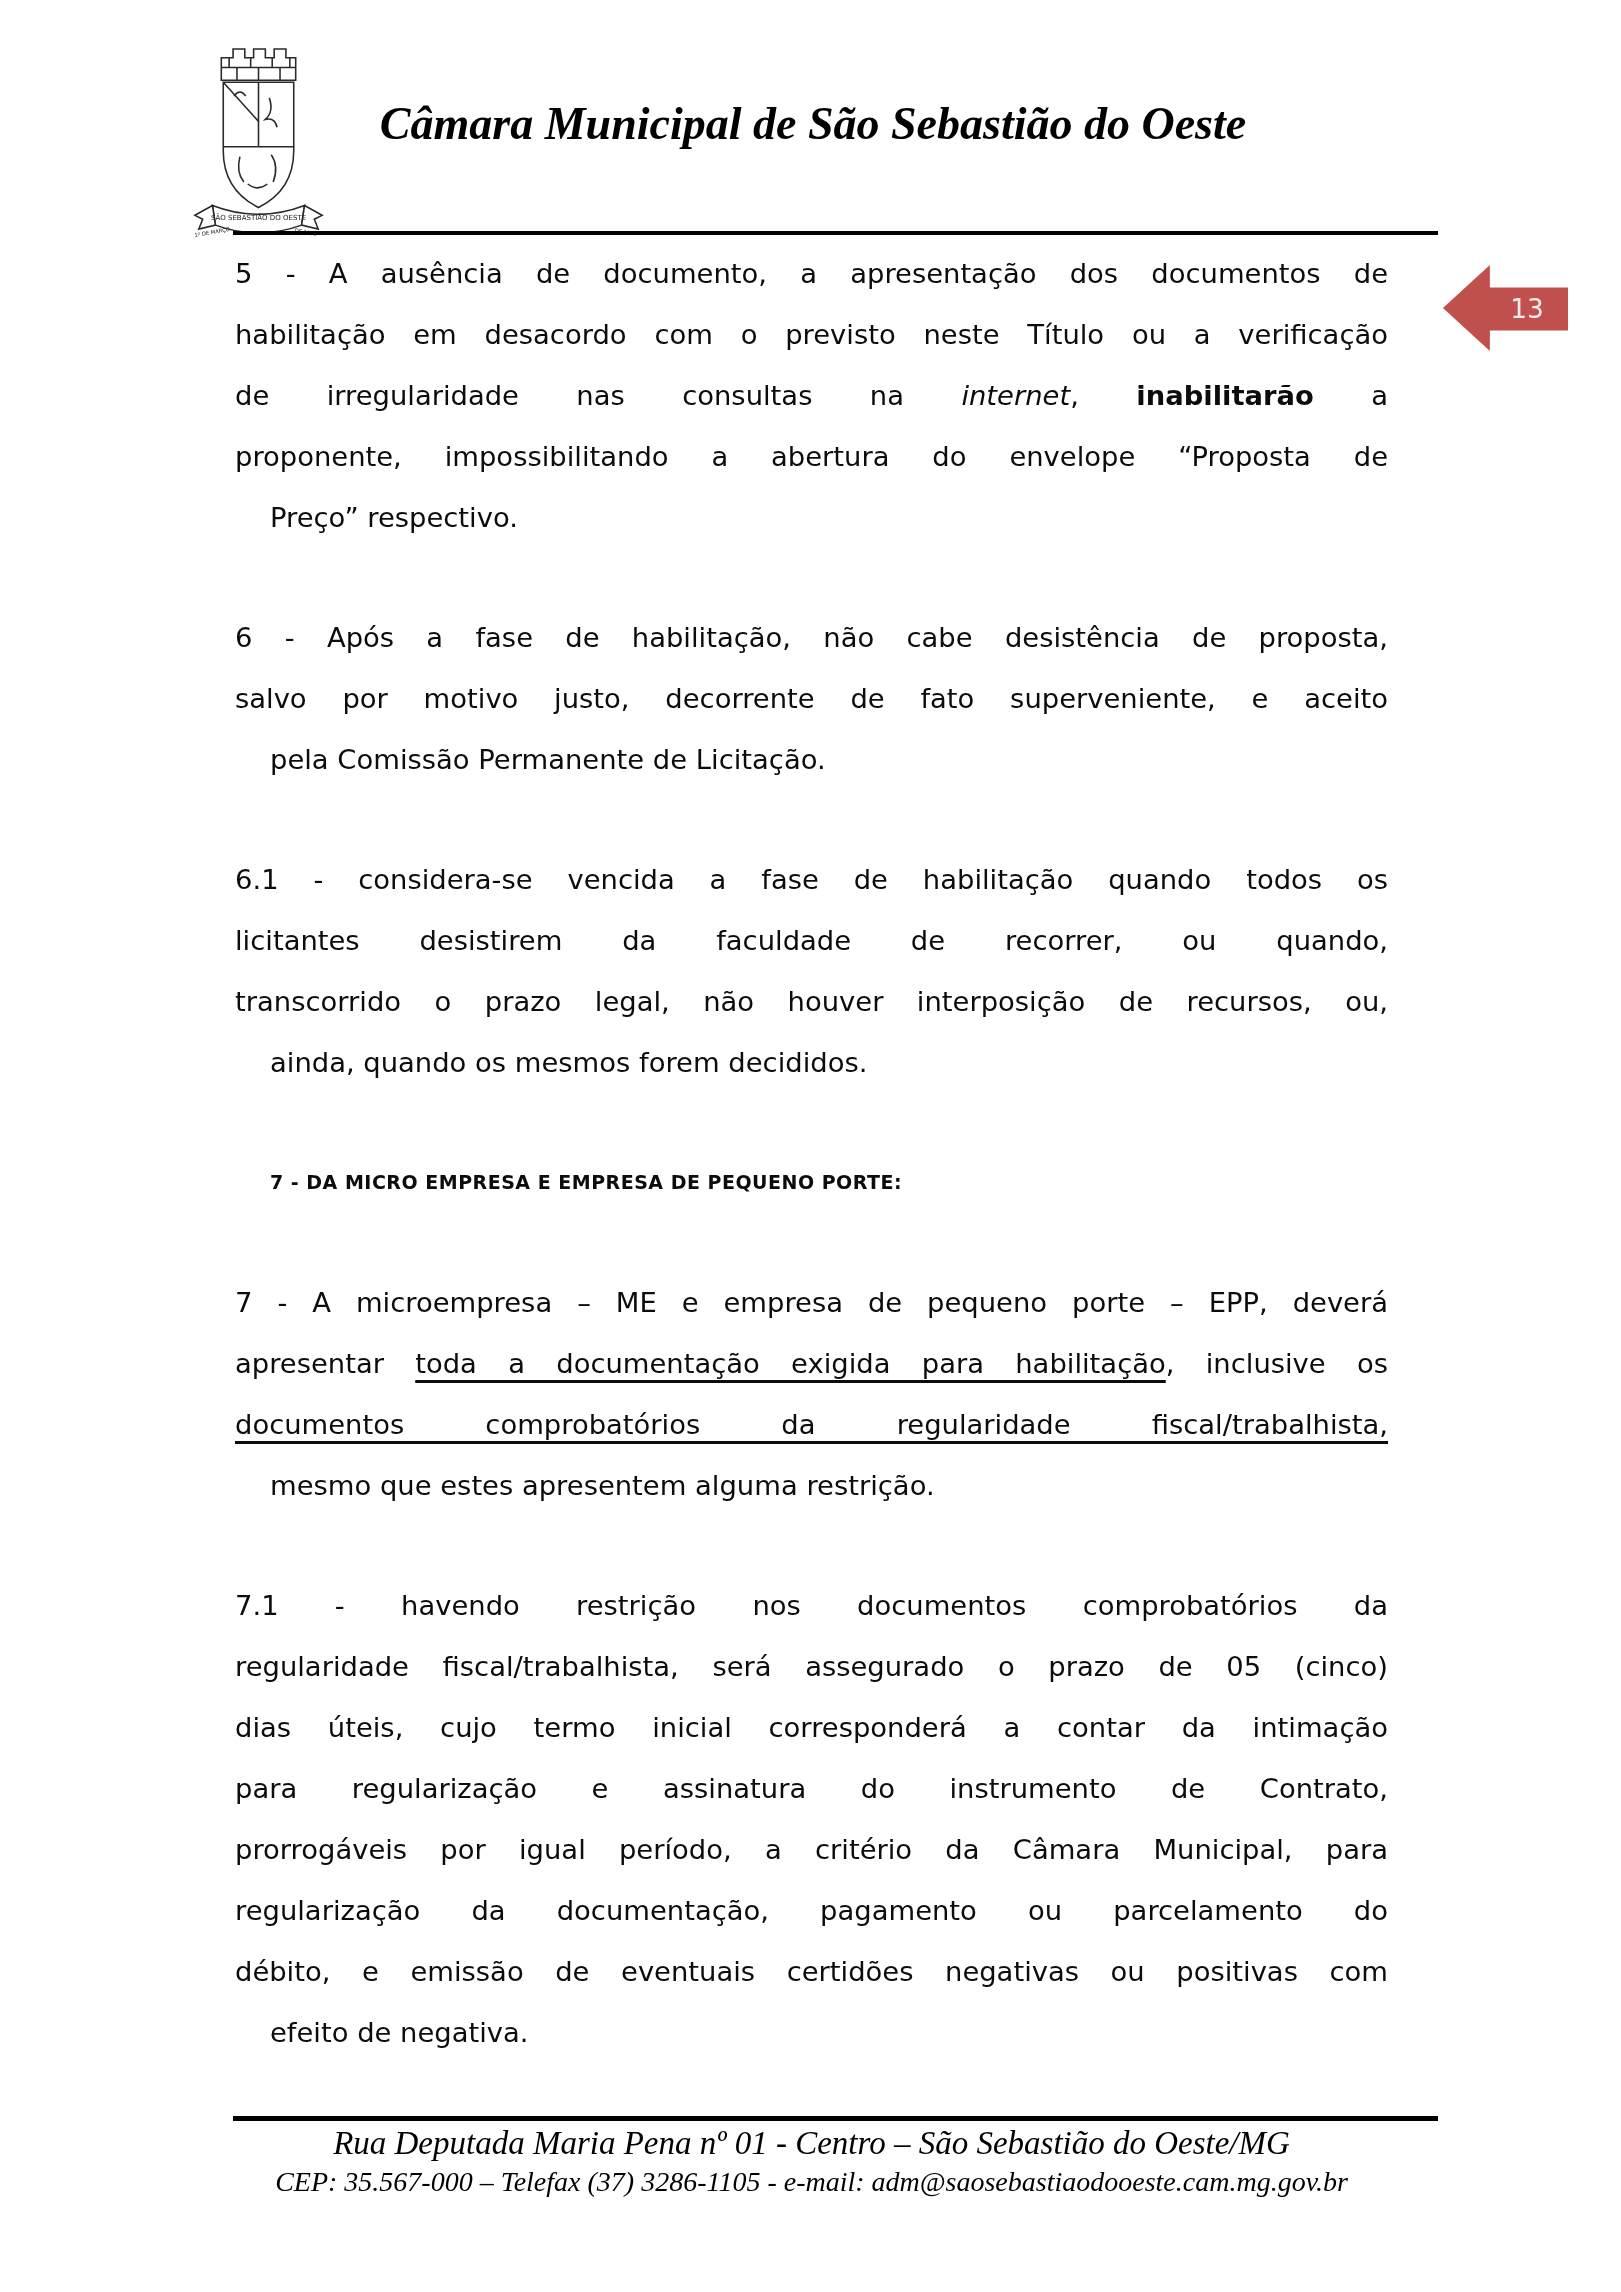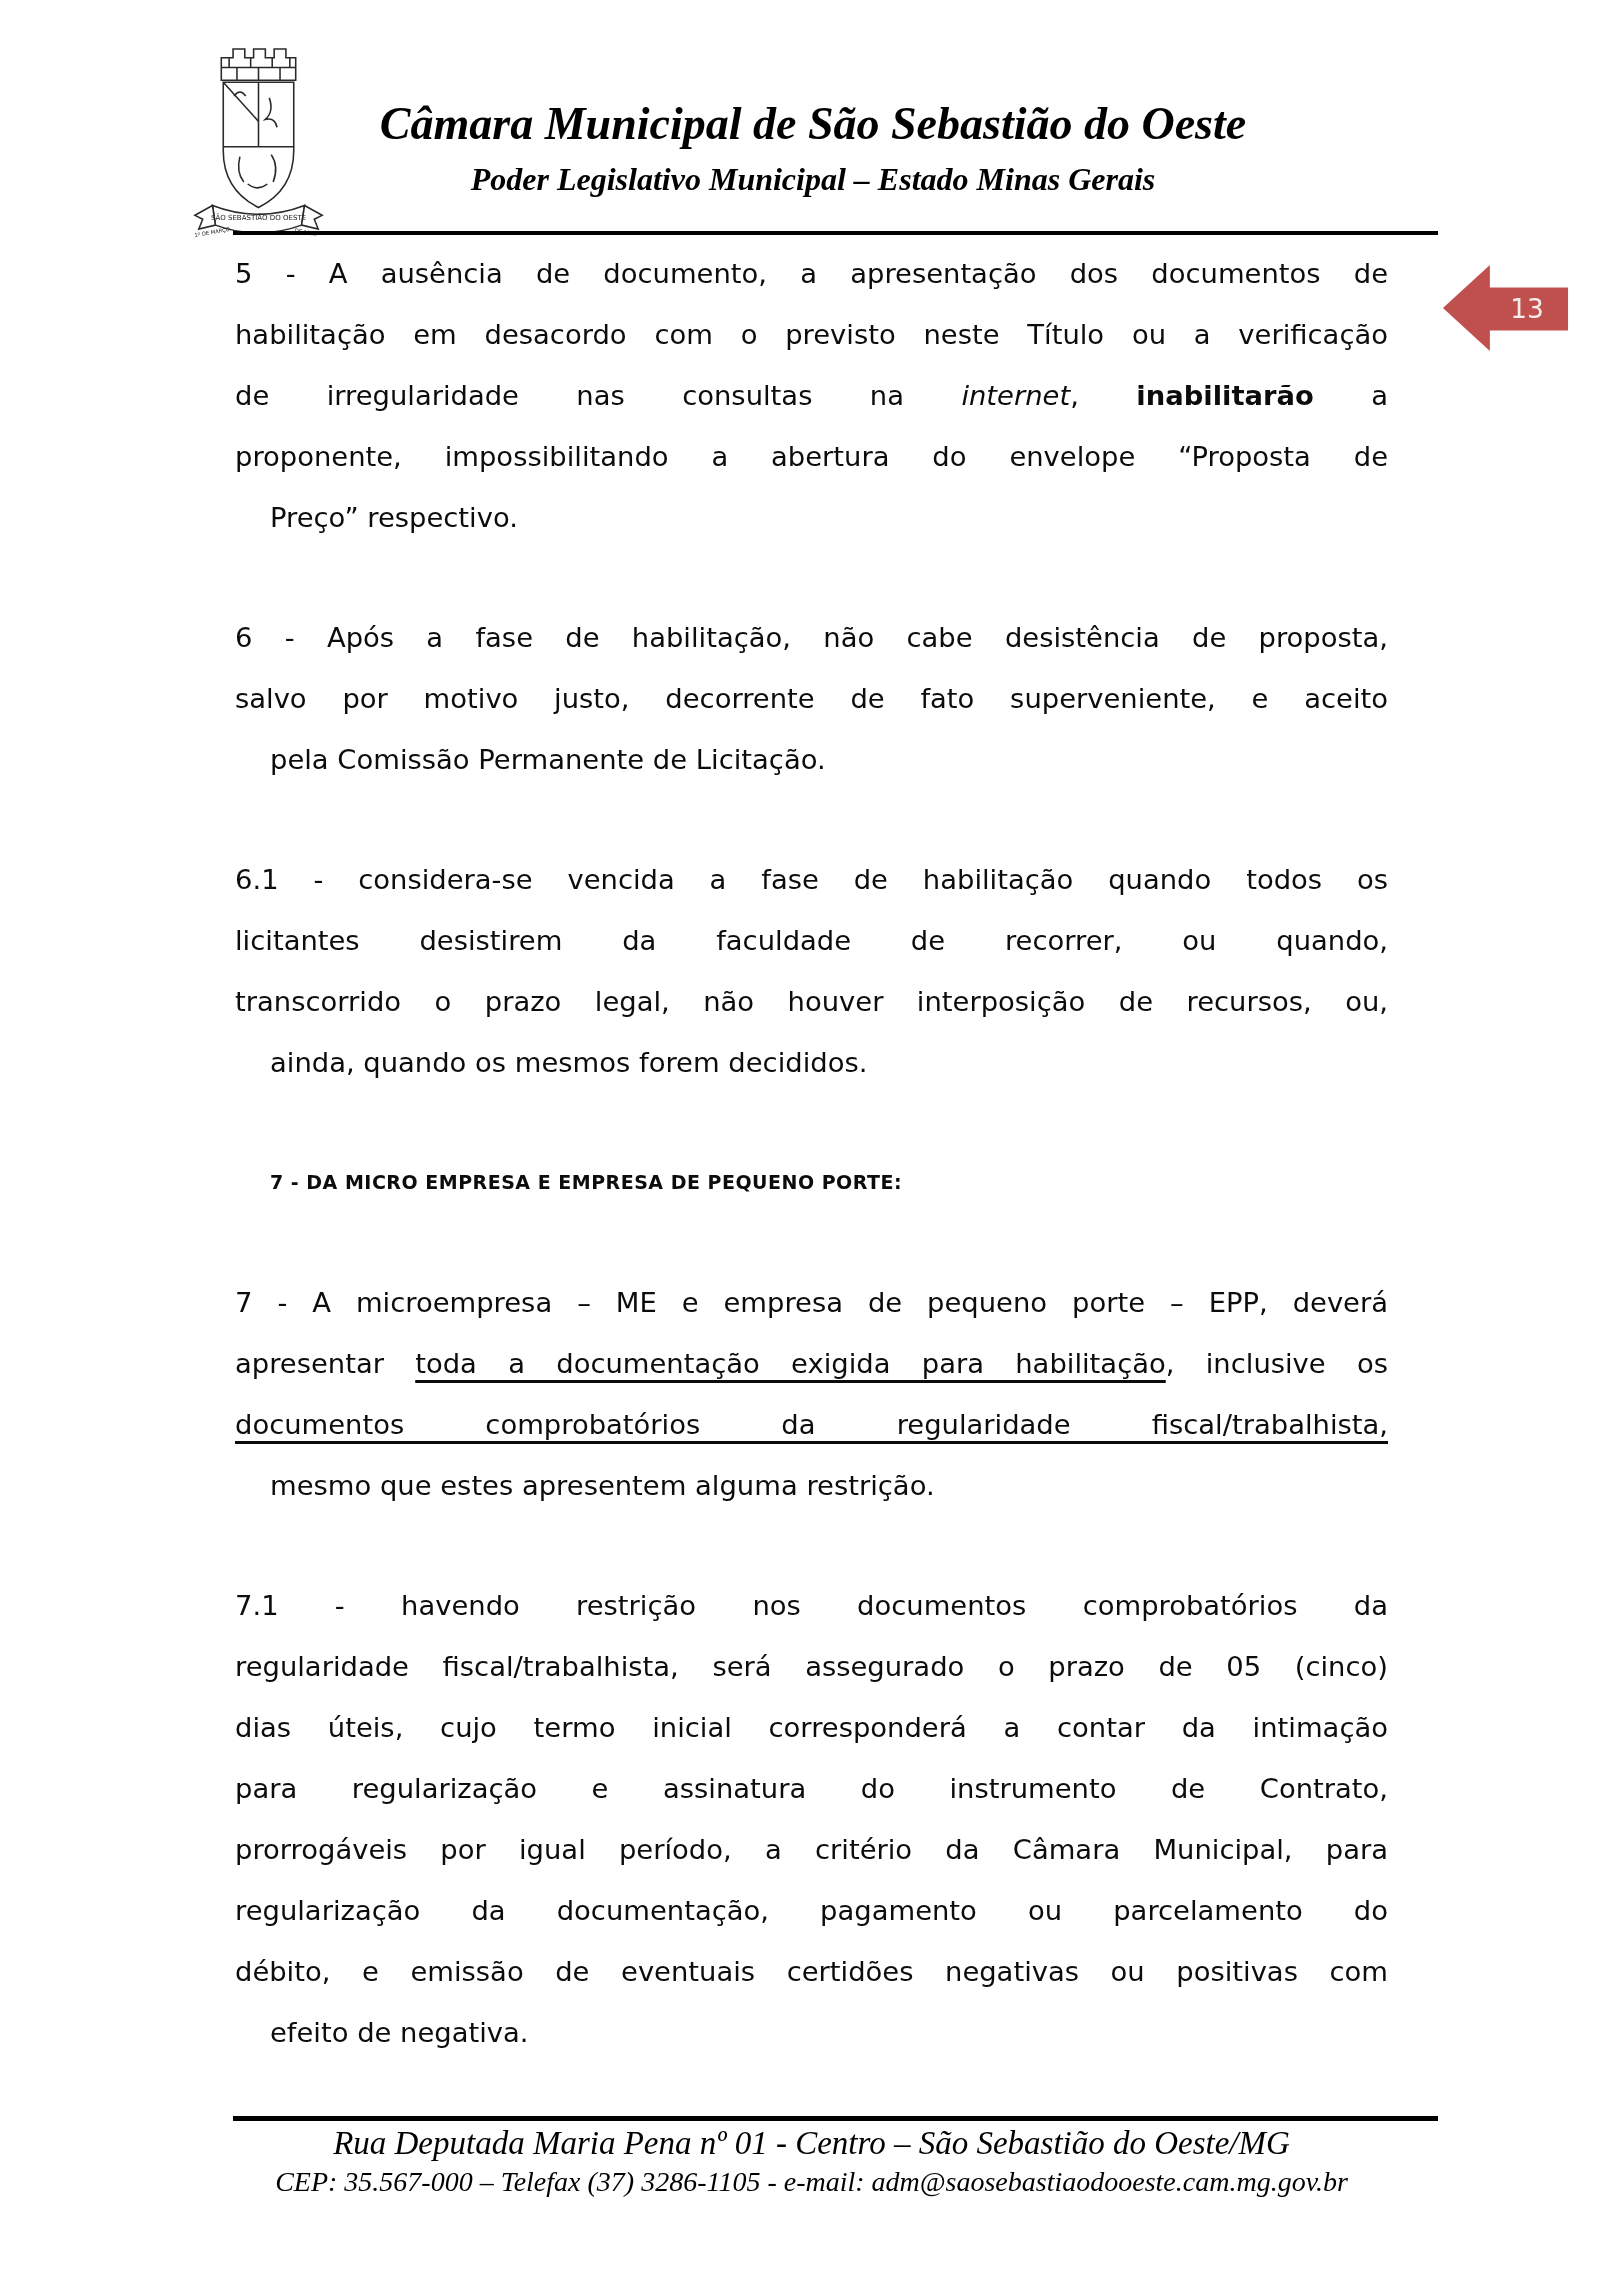--- a/index.html
+++ b/index.html
@@ -75,21 +75,20 @@
       <path d="M118,172 L136,182 L128,186 L132,196 L115,192 Z"></path>
     </g>
     <text x="71" y="187" text-anchor="middle" font-size="7.2" fill="#222">SÃO SEBASTIÃO DO OESTE</text>
     <text x="24" y="201" text-anchor="middle" font-size="5.4" fill="#222" transform="rotate(-10 24 201)">1º DE MARÇO</text>
     <text x="119" y="201" text-anchor="middle" font-size="5.4" fill="#222" transform="rotate(10 119 201)">DE 1963</text>
   </svg>
 </div>
 
 <div class="header-text">
   <div class="header-title">Câmara Municipal de São Sebastião do Oeste</div>
-  <div class="header-subtitle">Poder Legislativo Municipal – Estado Minas Gerais</div>
 </div>
 
 <div class="rule top"></div>
 
 <div class="page-arrow">
   <svg viewBox="0 0 132 96" width="129" height="94">
     <polygon points="2,48 50,4 50,27 130,27 130,71 50,71 50,92" fill="#c0504d"></polygon>
     <text x="88" y="58" text-anchor="middle" font-size="27" fill="#f7ecec">13</text>
   </svg>
 </div>

